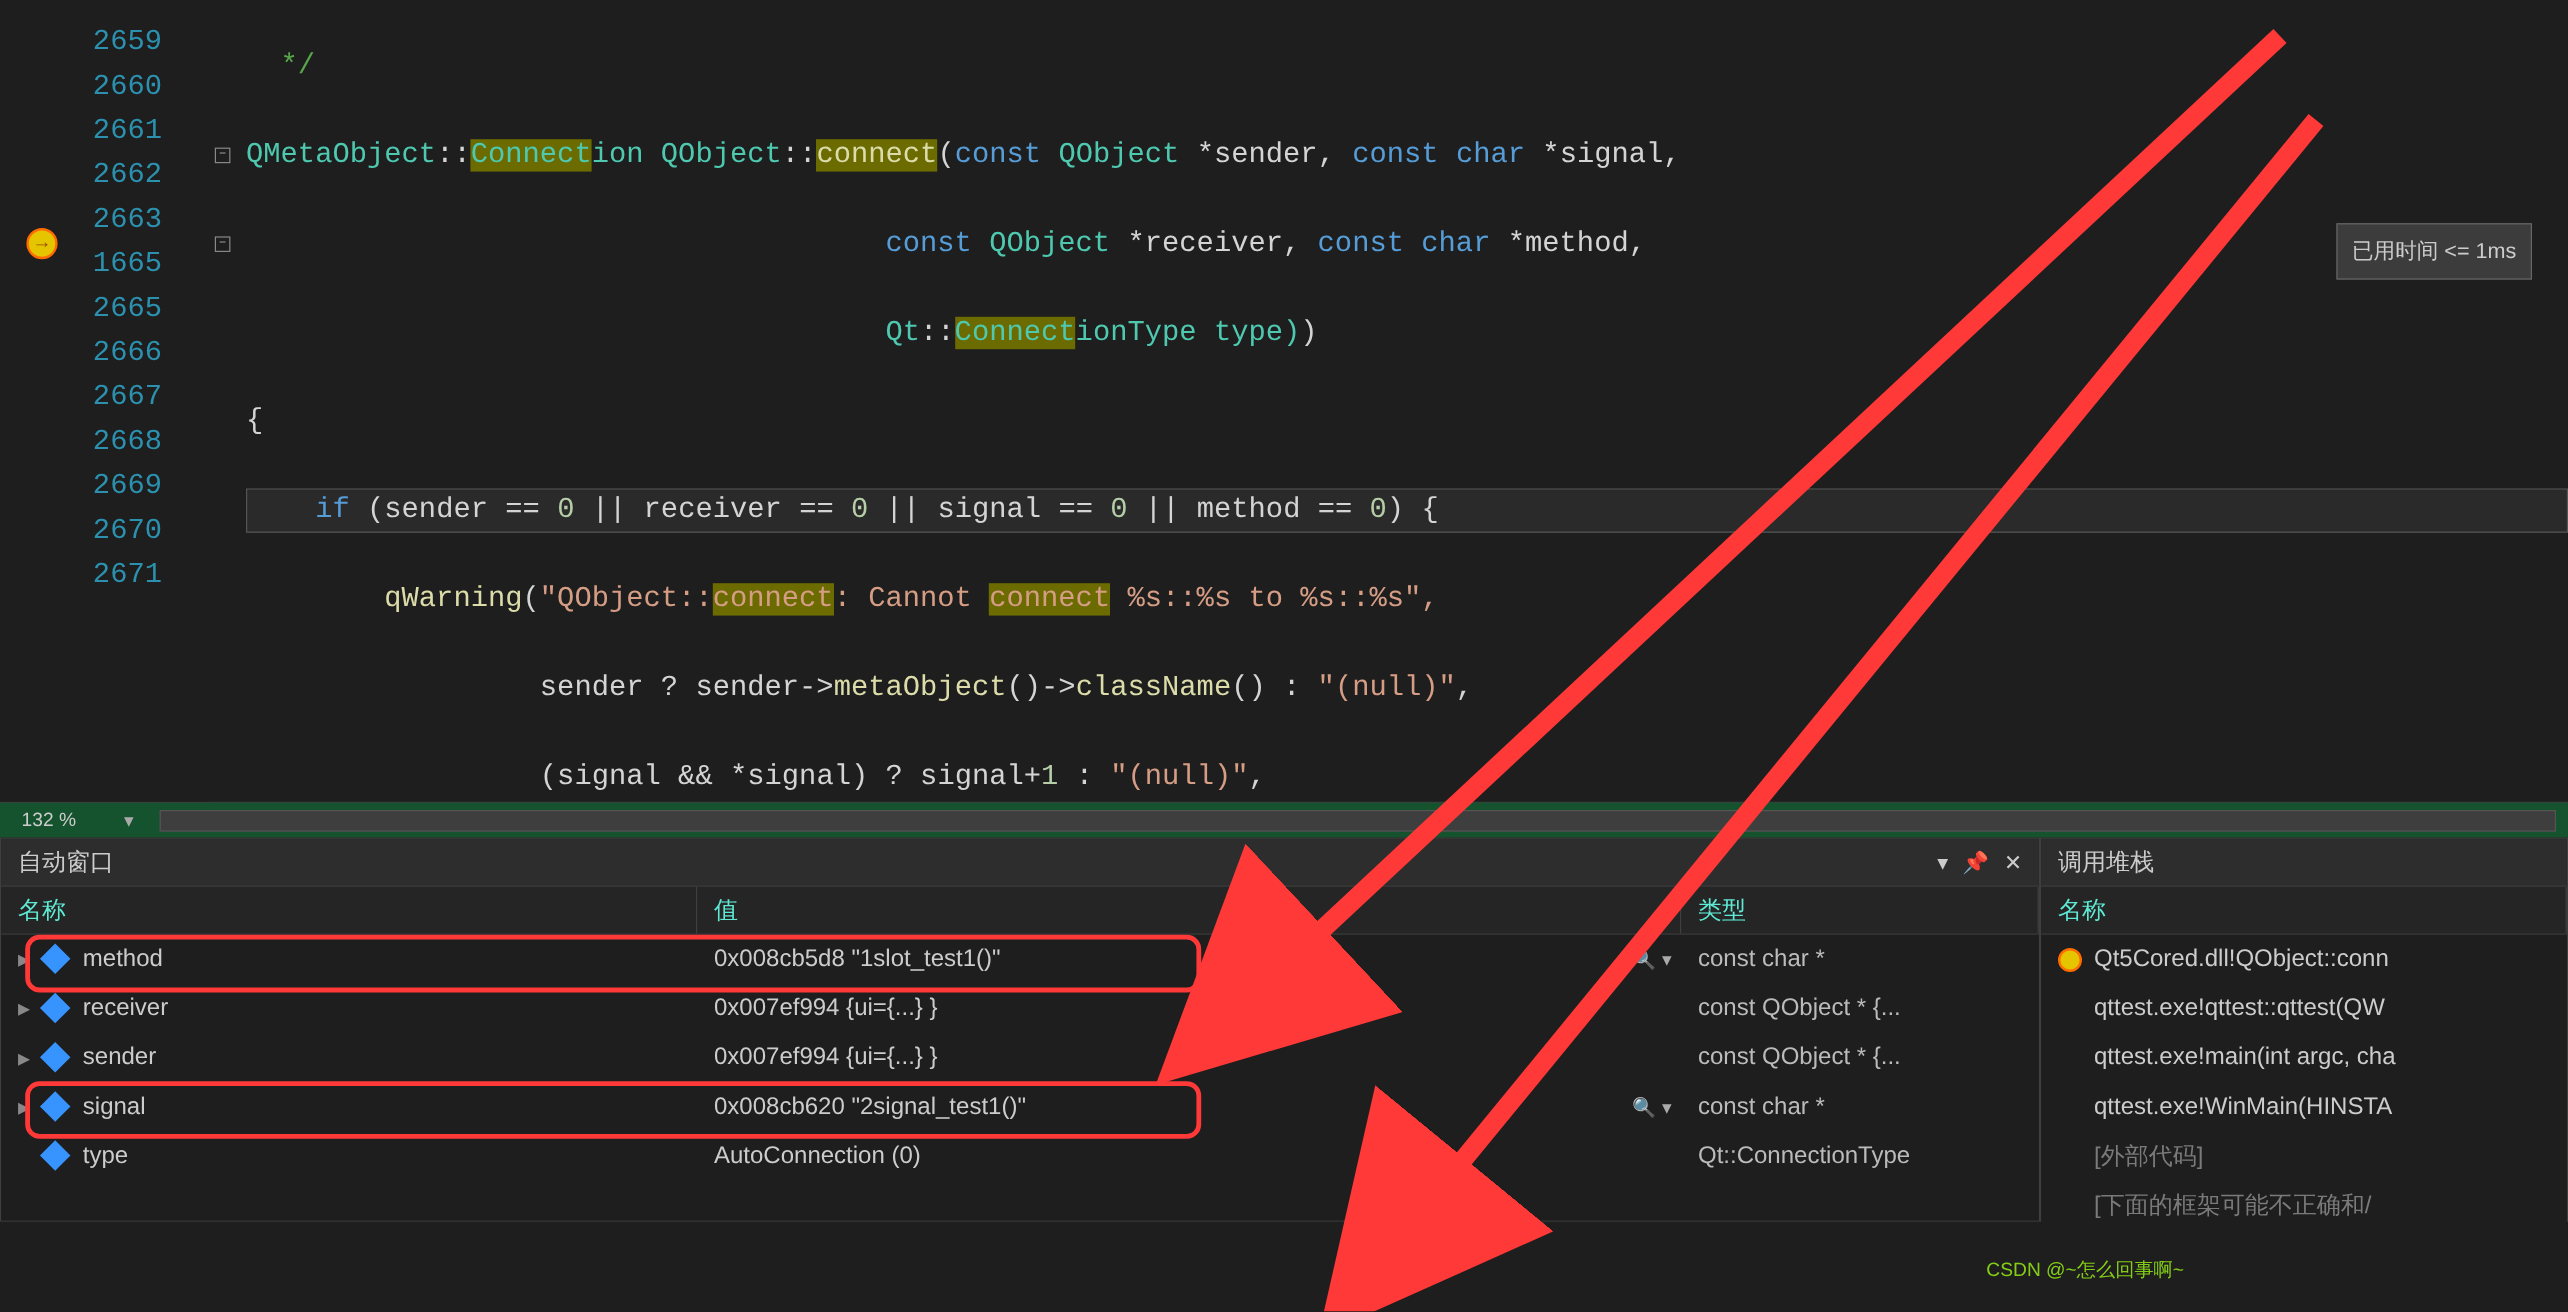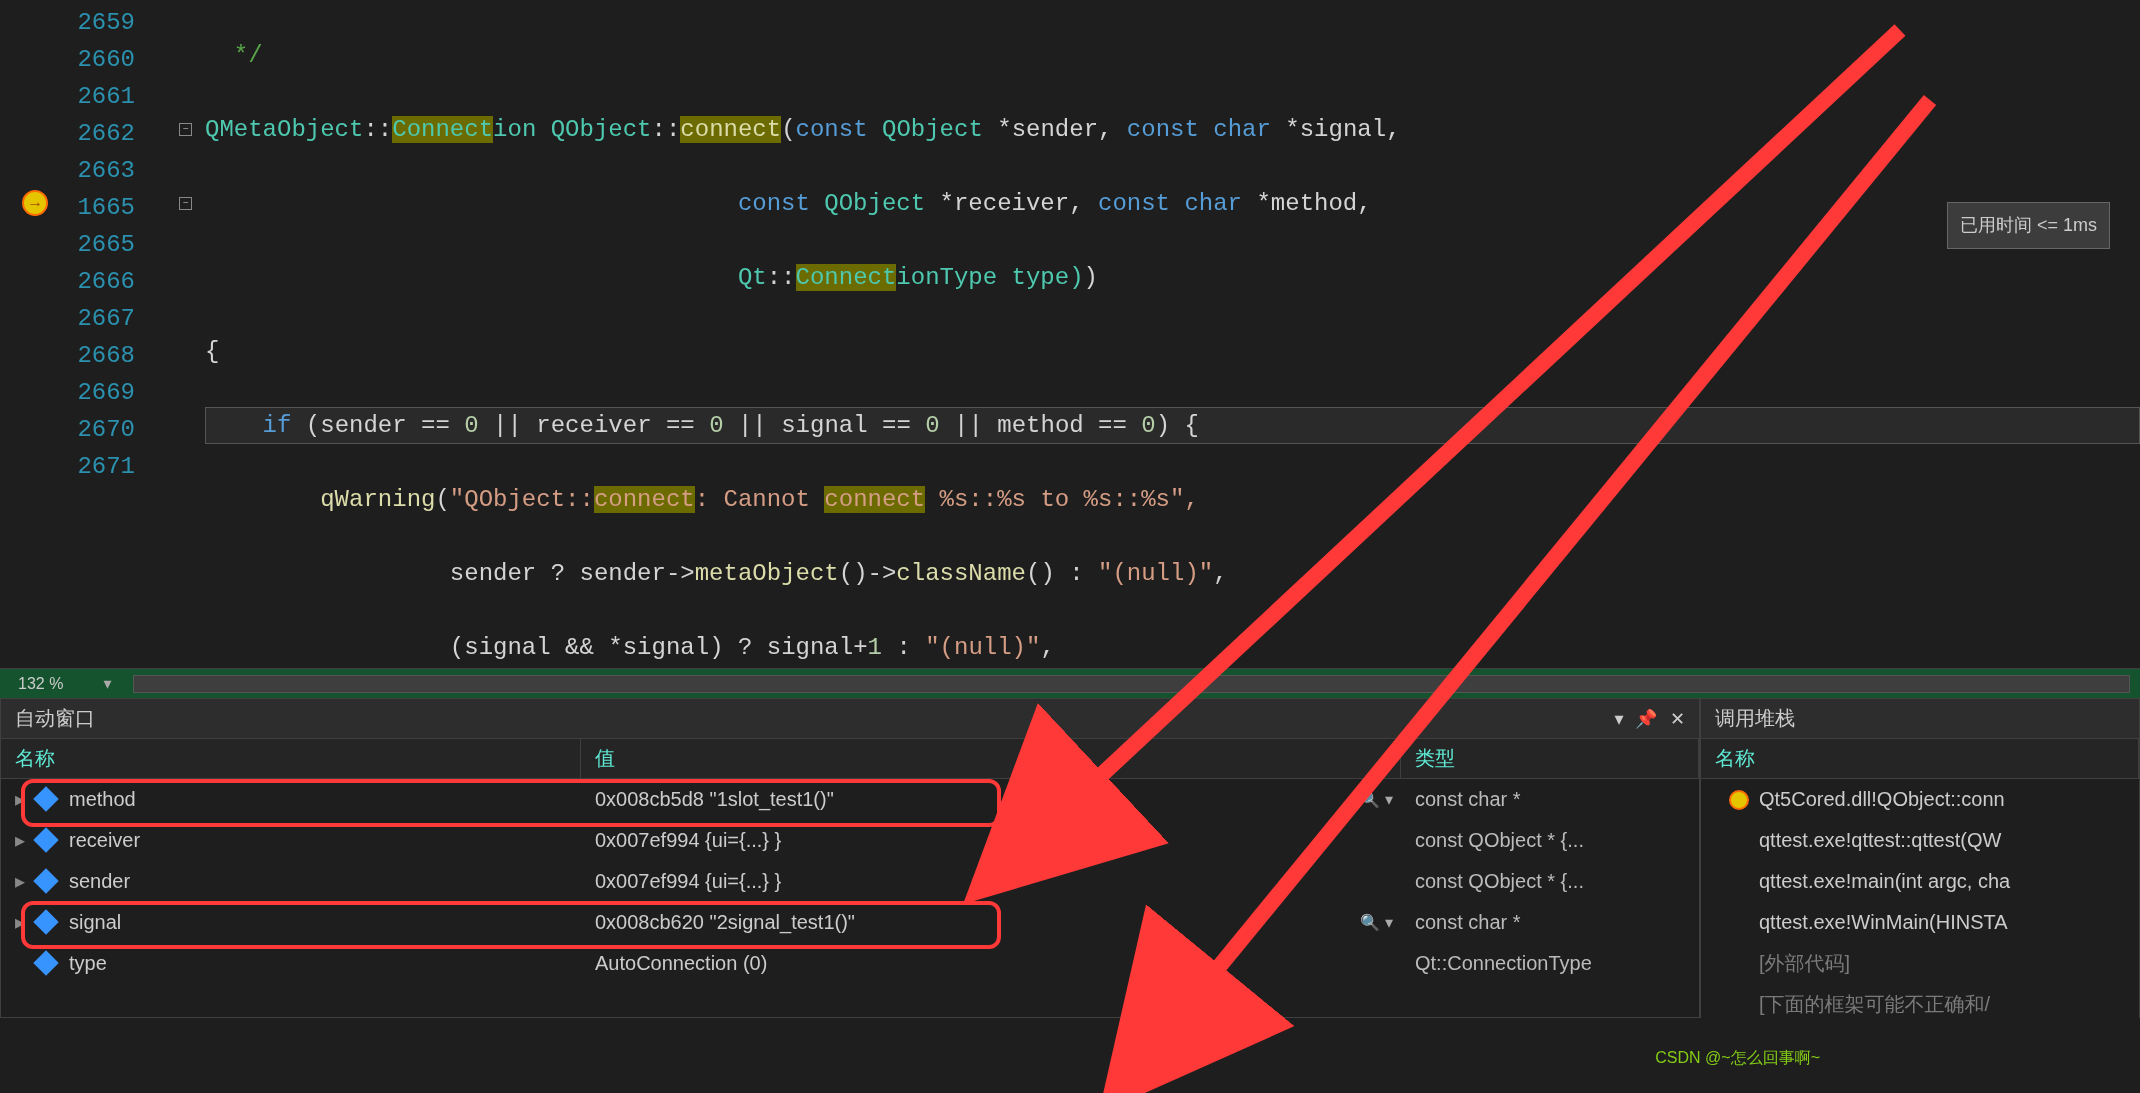--- a/index.html
+++ b/index.html
@@ -14,21 +14,21 @@
 }
 .editor-area {
   height: 668px;
   display: flex;
   background: #1e1e1e;
   position: relative;
 }
 .gutter {
   width: 175px;
   background: #1e1e1e;
-  padding-top: 4px;
+  padding-top: 17px;
   position: relative;
 }
 .bp-icon {
   position: absolute;
   left: 22px;
   width: 26px; height: 26px;
   border-radius: 50%;
   background: #e5c400;
   border: 2px solid #ff6b00;
   display: flex; align-items: center; justify-content: center;
@@ -74,21 +74,21 @@
 .num { color: #b5cea8; }
 .cm { color: #57a64a; }
 .hl { background: #6b6b00; }
 .current-line {
   background: #2a2a2a;
   box-shadow: inset 0 0 0 1px #555;
 }
 .perf-badge {
   position: absolute;
   right: 30px;
-  top: 202px;
+  top: 186px;
   background: rgba(80,80,80,0.6);
   border: 1px solid #666;
   color: #ccc;
   font-size: 18px;
   padding: 4px 12px;
   font-family: "Segoe UI", sans-serif;
 }
 .zoom-bar {
   height: 30px;
   background: #14532d;
@@ -169,21 +169,21 @@
   border-radius: 12px;
   position: absolute;
   pointer-events: none;
   z-index: 5;
 }
 .stack-row {
   display: flex;
   align-items: center;
   height: 41px;
   font-size: 20px;
-  padding-left: 28px;
+  padding-left: 14px;
   white-space: nowrap;
   overflow: hidden;
 }
 .stack-arrow {
   width: 20px; height: 20px;
   border-radius: 50%;
   background: #e5c400;
   border: 2px solid #ff6b00;
   margin-right: 10px;
   flex-shrink: 0;

